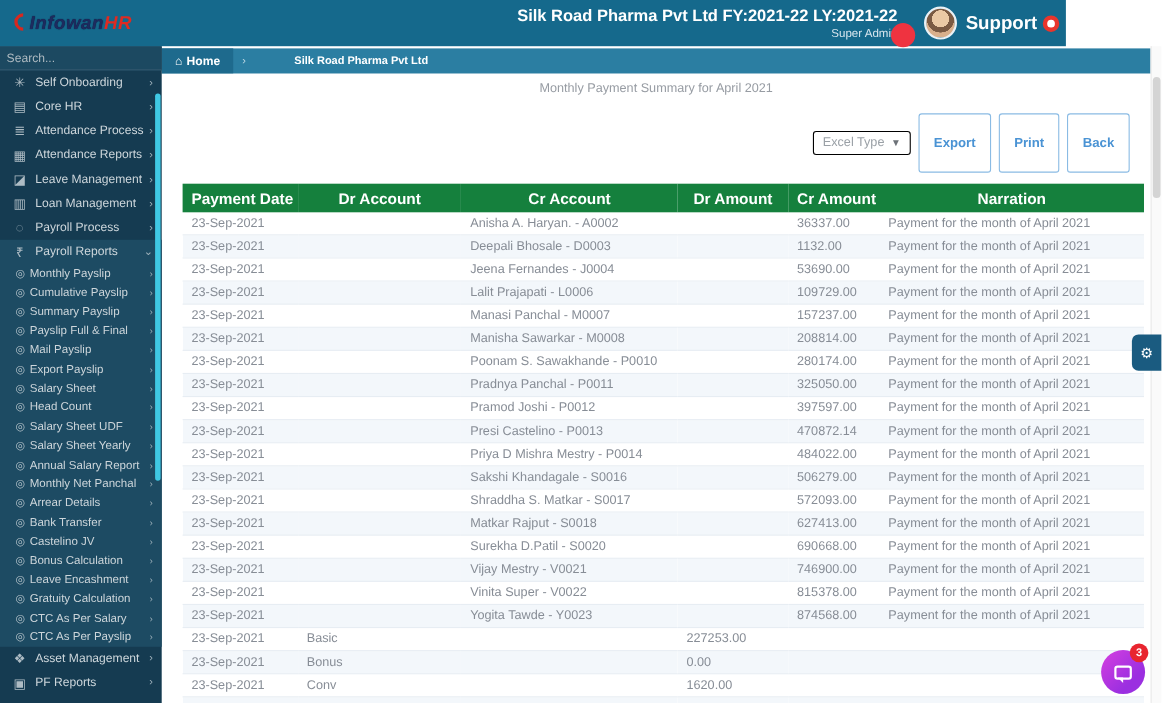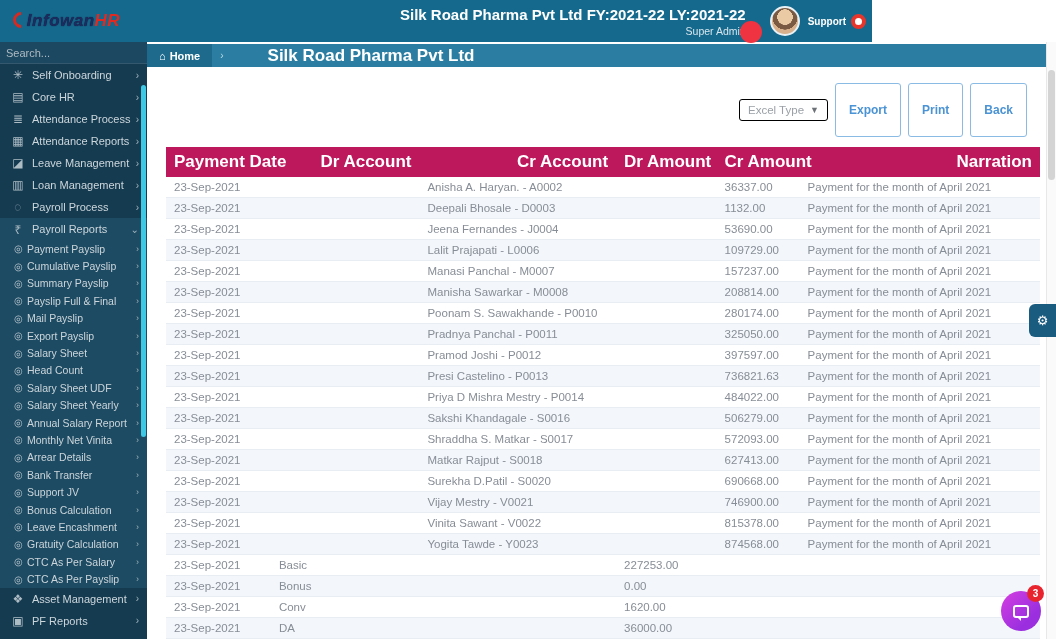--- a/index.html
+++ b/index.html
@@ -1,41 +1,41 @@
 <!DOCTYPE html>
 <html><head>
 <meta charset="utf-8">
 <style>
   * { margin:0; padding:0; box-sizing:border-box; }
   html,body { width:1056px; height:639px; overflow:hidden;
     font-family:"Liberation Sans", sans-serif; background:#fff; }
   .app { position:relative; width:1056px; height:639px; }
 
   
-  .topbar { position:absolute; left:0; top:0; width:872px; height:42px;
+  .topbar { position:absolute; left:0; top:0; width:969px; height:42px;
     background:#15698c; display:flex; align-items:center; z-index:5; }
   .logo-zone { width:147px; height:42px; display:flex; align-items:center; justify-content:center; }
   .logo { font-weight:bold; font-style:italic; font-size:17px; letter-spacing:.5px; position:relative; }
   .logo .swoosh { position:absolute; left:-14px; top:1px; width:16px; height:16px;
     border:3px solid #d8281f; border-right-color:transparent; border-top-color:transparent;
     border-radius:50%; transform:rotate(45deg); }
   .logo .p1 { color:#1d2b5f; text-shadow:0 0 1px #0c1430; }
   .logo .p2 { color:#e02a21; }
   .mood-pill { margin-left:8px; border:1px dashed #cfe3ec; border-radius:14px;
     padding:4px 14px; color:#eef6fa; font-size:10px; font-style:italic; font-weight:bold; cursor:pointer; }
   .top-right { margin-left:auto; display:flex; align-items:center; gap:8px; padding-right:6px; }
   .company-block { text-align:right; color:#fff; position:relative; }
   .company-line { font-size:15px; font-weight:bold; }
   .role-line { font-size:10.5px; color:#d7e6ee; margin-top:2px; }
   .notif-dot { position:absolute; right:-16px; bottom:-6px; width:22px; height:22px;
     border-radius:50%; background:#ef3340; cursor:pointer; }
   .avatar { width:30px; height:30px; border-radius:50%; margin-left:16px; cursor:pointer;
     background:radial-gradient(circle at 50% 35%, #eac9a5 0 36%, #7a5a43 37% 58%, #d9b08c 59%);
     border:2px solid #e9f1f5; }
-  .support { display:flex; align-items:center; gap:5px; color:#fff; font-weight:bold; font-size:10px; cursor:pointer; }
+  .support { display:flex; align-items:center; gap:5px; color:#fff; font-weight:bold; font-size:17px; cursor:pointer; }
   .support-ring { width:15px; height:15px; border-radius:50%; border:4px solid #e8352c; background:#fff; }
 
   
   .sidebar { position:absolute; left:0; top:42px; width:147px; height:619px;
     background:#153b51; color:#c6d0d6; z-index:4; }
   .search-row { height:22px; display:flex; align-items:center; background:#1c4961;
     border-bottom:1px solid #34596e; padding:0 6px; }
   .search-row input { flex:1; background:transparent; border:none; outline:none;
     color:#c2ccd2; font-size:11px; font-family:inherit; }
   .search-row input::placeholder { color:#aebac1; }
@@ -52,39 +52,39 @@
   .submenu-item .sb-chev { color:#9fb2bc; font-size:9px; }
   .side-scroll { position:absolute; left:141px; top:43px; width:5px; height:352px;
     background:#3fc8e4; border-radius:3px; }
 
   
   .crumbbar { position:absolute; left:147px; top:44px; width:899px; height:23px;
     background:#2b7ea2; display:flex; align-items:center; color:#fff; }
   .crumb-home { height:23px; background:#1e6a8d; display:flex; align-items:center;
     padding:0 12px; font-size:11px; font-weight:bold; cursor:pointer; gap:4px; }
   .crumb-sep { color:#bcd8e4; margin:0 8px; font-size:10px; }
-  .crumb-page { font-size:17px; font-weight:bold;padding-left:36px; }
+  .crumb-page { font-size:10px; font-weight:bold;padding-left:36px; }
 
   
   .content { position:absolute; left:147px; top:67px; width:899px; height:572px; background:#fff; }
   .report-title { text-align:center; color:#979ca3; font-size:11.5px; margin-top:8px; }
   .total-record { color:#8a8f98; font-size:11.5px; margin:14px 0 0 21px; }
   .toolbar { display:flex; justify-content:flex-end; align-items:center; gap:7px;
     margin:16px 19px 0 0; }
   .select-box { border:1px solid #000000; border-radius:3px; color:#9aa0a6; font-size:11.5px;
     padding:4px 8px; display:flex; align-items:center; gap:6px; cursor:pointer; background:#fff; }
   .select-box .caret { font-size:9px; color:#6d7278; }
   .btn { border:1px solid #8abbe4; border-radius:3px; background:#fff; color:#4a93d4;
     font-size:12px; font-weight:bold; padding:19px 13px; cursor:pointer; font-family:inherit; }
 
   
   .tbl-wrap { margin:10px 6px 0 19px; }
   table { width:100%; border-collapse:collapse; table-layout:fixed; }
-  thead th { background:#be185d; color:#fff; font-size:17px; font-weight:bold;
-    text-align:right; padding:5px 8px; white-space:nowrap; }
+  thead th { background:#15803d; color:#fff; font-size:14px; font-weight:bold;
+    text-align:center; padding:5px 8px; white-space:nowrap; }
   tbody td { font-size:11.5px; color:#878d96; padding:4px 8px; white-space:nowrap;
     overflow:hidden; border-bottom:1px solid #e7edf3; }
   tbody tr:nth-child(even) { background:#f3f7fb; }
 
   
   .gear-tab { position:absolute; right:0; top:304px; width:27px; height:33px;
     background:#1a5b80; border-radius:6px 0 0 6px; color:#fff; display:flex;
     align-items:center; justify-content:center; font-size:13px; cursor:pointer; z-index:6; }
   .page-scroll { position:absolute; right:0; top:42px; width:10px; height:597px;
     background:#fafafa; border-left:1px solid #e8e8e8; z-index:5; }
@@ -171,21 +171,21 @@
           <span class="mi-chev">›</span>
         </div>
         <div class="expanded-group">
           <div class="menu-item">
             <span class="mi-icon">₹</span>
             <span class="mi-label">Payroll Reports</span>
             <span class="mi-chev">⌄</span>
           </div>
           <div class="submenu-item">
             <span class="sb-bullet">◎</span>
-            <span class="sb-label">Payment Payslip</span>
+            <span class="sb-label">Monthly Payslip</span>
             <span class="sb-chev">›</span>
           </div>
           <div class="submenu-item">
             <span class="sb-bullet">◎</span>
             <span class="sb-label">Cumulative Payslip</span>
             <span class="sb-chev">›</span>
           </div>
           <div class="submenu-item">
             <span class="sb-bullet">◎</span>
             <span class="sb-label">Summary Payslip</span>
@@ -226,36 +226,36 @@
             <span class="sb-label">Salary Sheet Yearly</span>
             <span class="sb-chev">›</span>
           </div>
           <div class="submenu-item">
             <span class="sb-bullet">◎</span>
             <span class="sb-label">Annual Salary Report</span>
             <span class="sb-chev">›</span>
           </div>
           <div class="submenu-item">
             <span class="sb-bullet">◎</span>
-            <span class="sb-label">Monthly Net Vinita</span>
+            <span class="sb-label">Monthly Net Panchal</span>
             <span class="sb-chev">›</span>
           </div>
           <div class="submenu-item">
             <span class="sb-bullet">◎</span>
             <span class="sb-label">Arrear Details</span>
             <span class="sb-chev">›</span>
           </div>
           <div class="submenu-item">
             <span class="sb-bullet">◎</span>
             <span class="sb-label">Bank Transfer</span>
             <span class="sb-chev">›</span>
           </div>
           <div class="submenu-item">
             <span class="sb-bullet">◎</span>
-            <span class="sb-label">Support JV</span>
+            <span class="sb-label">Castelino JV</span>
             <span class="sb-chev">›</span>
           </div>
           <div class="submenu-item">
             <span class="sb-bullet">◎</span>
             <span class="sb-label">Bonus Calculation</span>
             <span class="sb-chev">›</span>
           </div>
           <div class="submenu-item">
             <span class="sb-bullet">◎</span>
             <span class="sb-label">Leave Encashment</span>
@@ -294,20 +294,21 @@
   <div class="crumbbar">
     <div class="crumb-home">
       <span>⌂</span>
       <span>Home</span>
     </div>
     <span class="crumb-sep">›</span>
     <span class="crumb-page">Silk Road Pharma Pvt Ltd</span>
   </div>
 
   <div class="content">
+    <div class="report-title">Monthly Payment Summary for April 2021</div>
     <div class="toolbar">
       <div class="select-box">
         <span>Excel Type</span>
         <span class="caret">▼</span>
       </div>
       <button class="btn">Export</button>
       <button class="btn">Print</button>
       <button class="btn">Back</button>
     </div>
     <div class="tbl-wrap">
@@ -401,21 +402,21 @@
               <td>Pramod Joshi - P0012</td>
               <td></td>
               <td>397597.00</td>
               <td>Payment for the month of April 2021</td>
             </tr>
             <tr>
               <td>23-Sep-2021</td>
               <td></td>
               <td>Presi Castelino - P0013</td>
               <td></td>
-              <td>736821.63</td>
+              <td>470872.14</td>
               <td>Payment for the month of April 2021</td>
             </tr>
             <tr>
               <td>23-Sep-2021</td>
               <td></td>
               <td>Priya D Mishra Mestry - P0014</td>
               <td></td>
               <td>484022.00</td>
               <td>Payment for the month of April 2021</td>
             </tr>
@@ -455,21 +456,21 @@
               <td>23-Sep-2021</td>
               <td></td>
               <td>Vijay Mestry - V0021</td>
               <td></td>
               <td>746900.00</td>
               <td>Payment for the month of April 2021</td>
             </tr>
             <tr>
               <td>23-Sep-2021</td>
               <td></td>
-              <td>Vinita Sawant - V0022</td>
+              <td>Vinita Super - V0022</td>
               <td></td>
               <td>815378.00</td>
               <td>Payment for the month of April 2021</td>
             </tr>
             <tr>
               <td>23-Sep-2021</td>
               <td></td>
               <td>Yogita Tawde - Y0023</td>
               <td></td>
               <td>874568.00</td>

